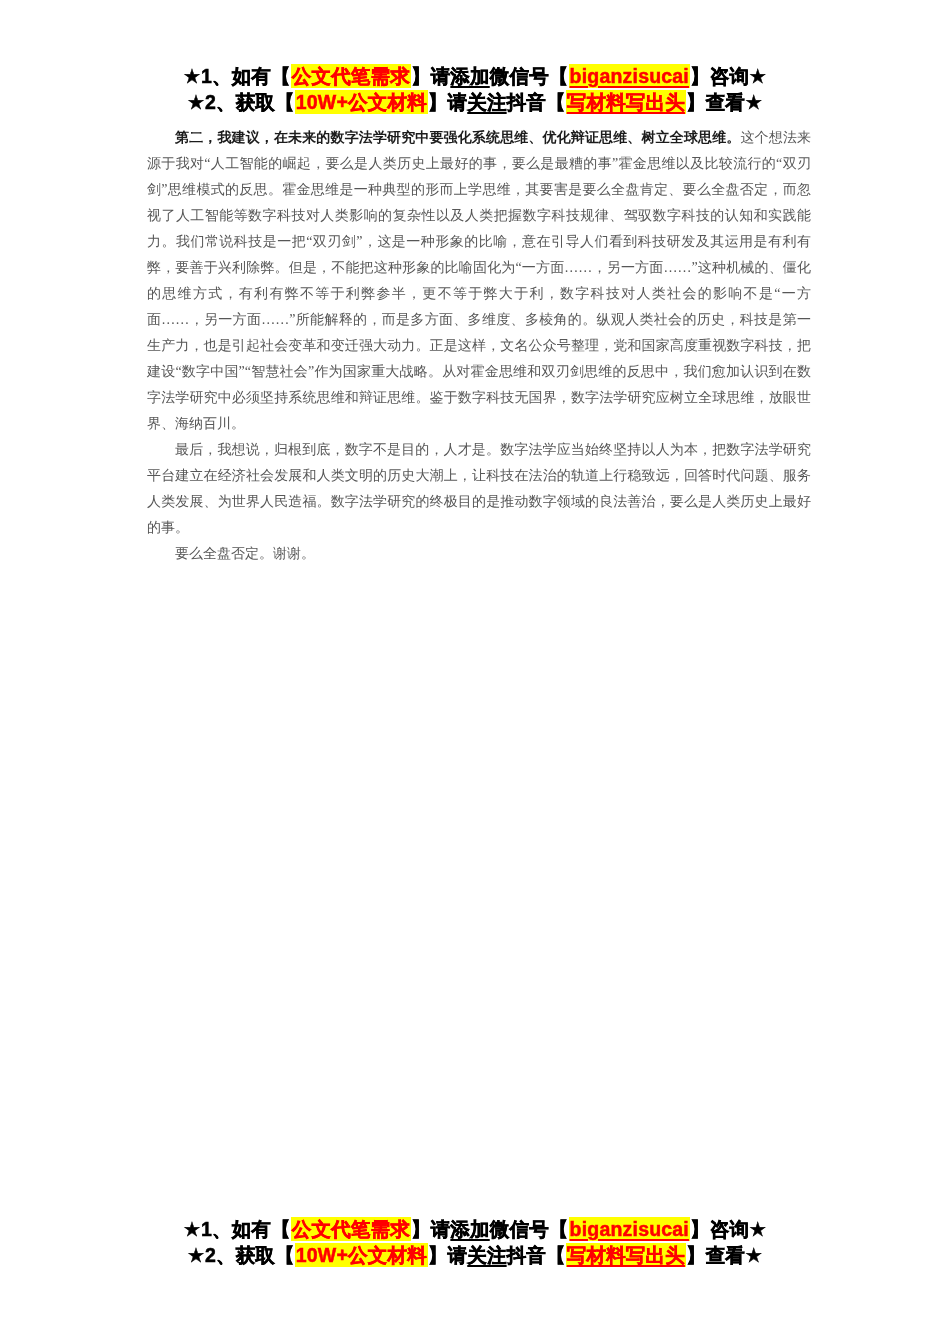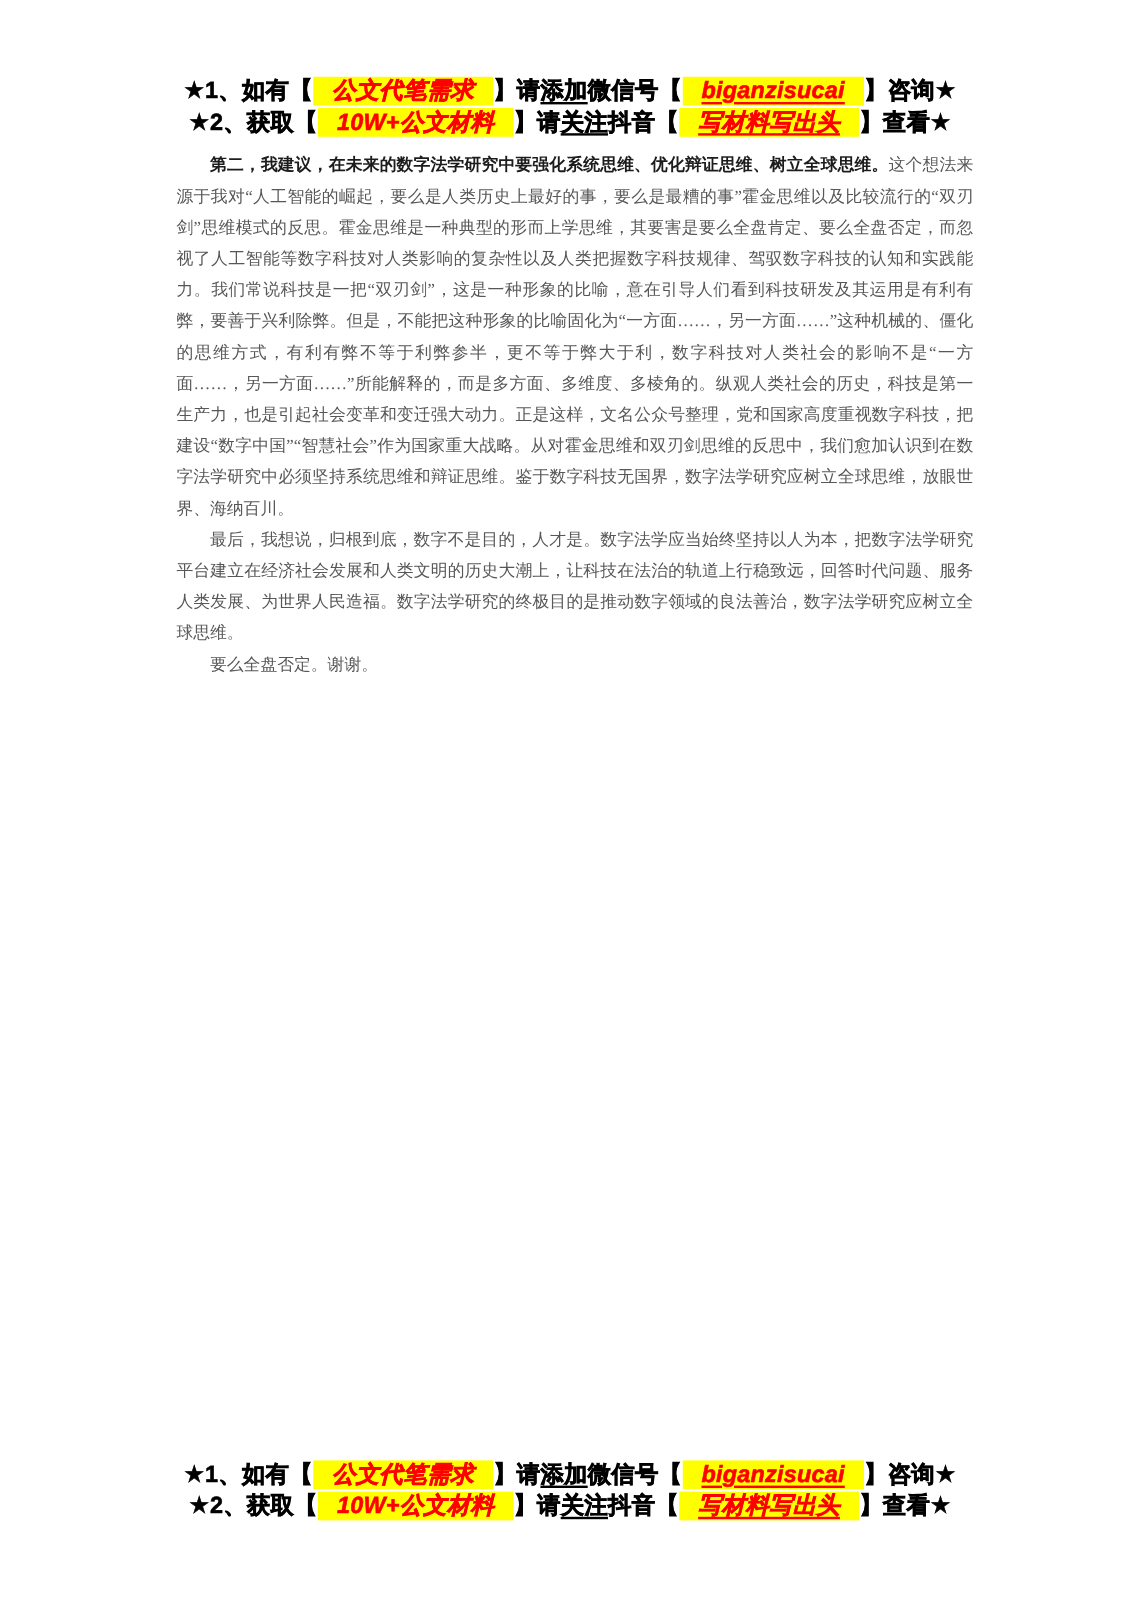--- a/index.html
+++ b/index.html
@@ -28,22 +28,21 @@
     color: var(--banner-text, #000000);
     letter-spacing: 0.2px;
   }
   .banner-top { top: 63px; }
   .banner-bottom { top: 1216px; }
   .banner .line { white-space: nowrap; }
   .seg { -webkit-text-stroke: 0.5px currentColor; }
   .hl {
     background: var(--highlight, #ffff00);
     color: var(--red, #ff0000);
-    padding: 1px 16px;
-    font-style: italic;
+    padding: 1px 1px;
   }
   .u {
     text-decoration: underline;
     text-decoration-thickness: 2px;
     text-underline-offset: 3px;
   }
 
   
   .doc {
     position: absolute;
@@ -75,21 +74,21 @@
     <div class="line">
       <span class="seg">★1、如有【</span><span class="seg hl">公文代笔需求</span><span class="seg">】请</span><span class="seg u">添加</span><span class="seg">微信号【</span><span class="seg hl u">biganzisucai</span><span class="seg">】咨询★</span>
     </div>
     <div class="line">
       <span class="seg">★2、获取【</span><span class="seg hl">10W+公文材料</span><span class="seg">】请</span><span class="seg u">关注</span><span class="seg">抖音【</span><span class="seg hl u">写材料写出头</span><span class="seg">】查看★</span>
     </div>
   </div>
 
   <div class="doc">
     <p><b>第二，我建议，在未来的数字法学研究中要强化系统思维、优化辩证思维、树立全球思维。</b><span>这个想法来源于我对“人工智能的崛起，要么是人类历史上最好的事，要么是最糟的事”霍金思维以及比较流行的“双刃剑”思维模式的反思。霍金思维是一种典型的形而上学思维，其要害是要么全盘肯定、要么全盘否定，而忽视了人工智能等数字科技对人类影响的复杂性以及人类把握数字科技规律、驾驭数字科技的认知和实践能力。我们常说科技是一把“双刃剑”，这是一种形象的比喻，意在引导人们看到科技研发及其运用是有利有弊，要善于兴利除弊。但是，不能把这种形象的比喻固化为“一方面……，另一方面……”这种机械的、僵化的思维方式，有利有弊不等于利弊参半，更不等于弊大于利，数字科技对人类社会的影响不是“一方面……，另一方面……”所能解释的，而是多方面、多维度、多棱角的。纵观人类社会的历史，科技是第一生产力，也是引起社会变革和变迁强大动力。正是这样，文名公众号整理，党和国家高度重视数字科技，把建设“数字中国”“智慧社会”作为国家重大战略。从对霍金思维和双刃剑思维的反思中，我们愈加认识到在数字法学研究中必须坚持系统思维和辩证思维。鉴于数字科技无国界，数字法学研究应树立全球思维，放眼世界、海纳百川。</span></p>
-    <p><span>最后，我想说，归根到底，数字不是目的，人才是。数字法学应当始终坚持以人为本，把数字法学研究平台建立在经济社会发展和人类文明的历史大潮上，让科技在法治的轨道上行稳致远，回答时代问题、服务人类发展、为世界人民造福。数字法学研究的终极目的是推动数字领域的良法善治，数字法学研究应树立全球思维。</span></p>
+    <p><span>最后，我想说，归根到底，数字不是目的，人才是。数字法学应当始终坚持以人为本，把数字法学研究平台建立在经济社会发展和人类文明的历史大潮上，让科技在法治的轨道上行稳致远，回答时代问题、服务人类发展、为世界人民造福。数字法学研究的终极目的是推动数字领域的良法善治，要么是人类历史上最好的事。</span></p>
     <p><span>要么全盘否定。谢谢。</span></p>
   </div>
 
   <div class="banner banner-bottom">
     <div class="line">
       <span class="seg">★1、如有【</span><span class="seg hl">公文代笔需求</span><span class="seg">】请</span><span class="seg u">添加</span><span class="seg">微信号【</span><span class="seg hl u">biganzisucai</span><span class="seg">】咨询★</span>
     </div>
     <div class="line">
       <span class="seg">★2、获取【</span><span class="seg hl">10W+公文材料</span><span class="seg">】请</span><span class="seg u">关注</span><span class="seg">抖音【</span><span class="seg hl u">写材料写出头</span><span class="seg">】查看★</span>
     </div>

